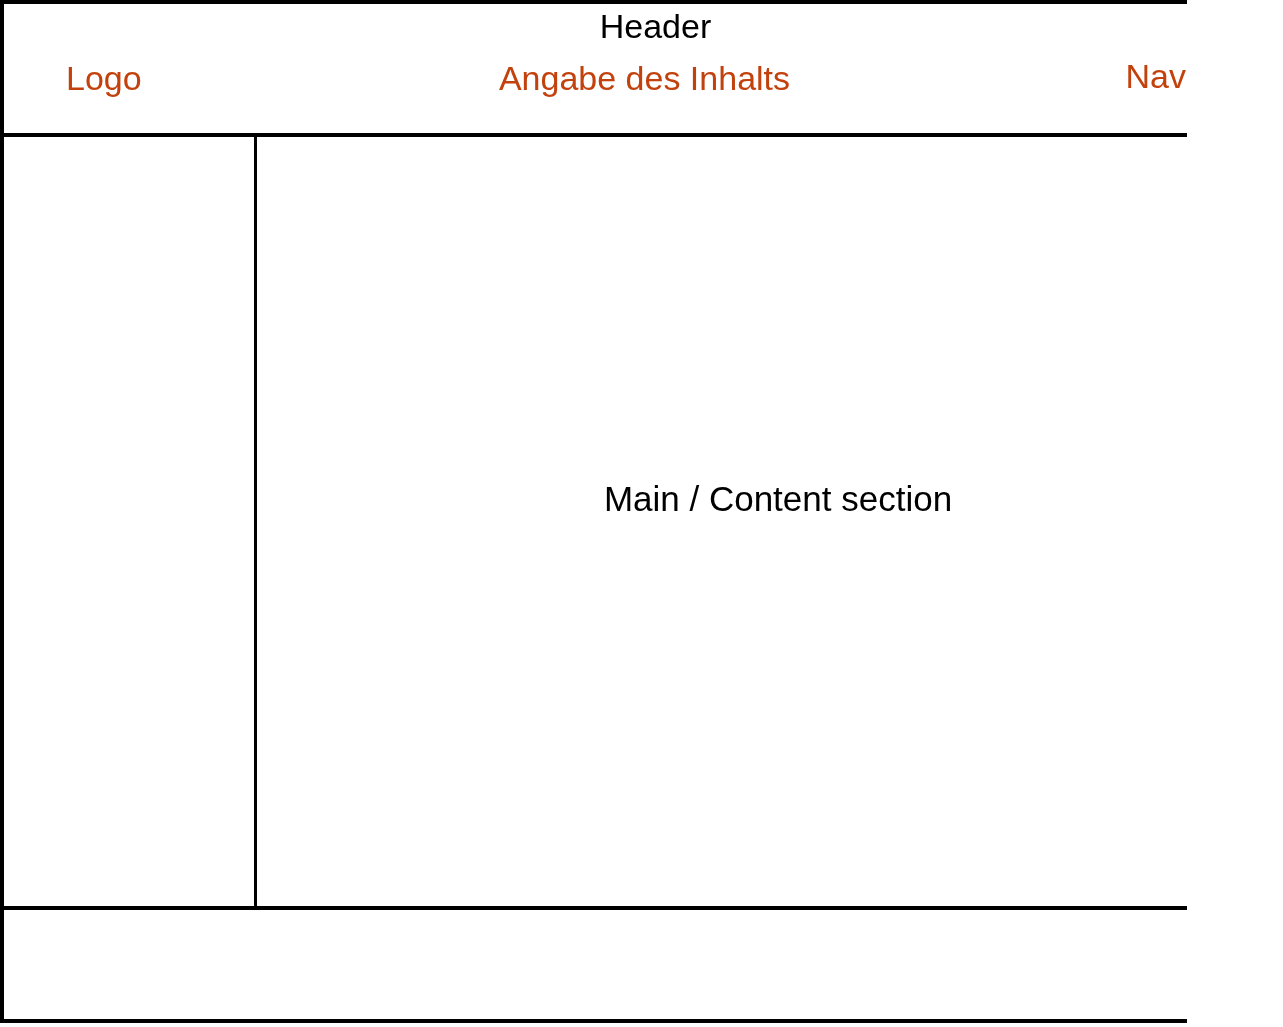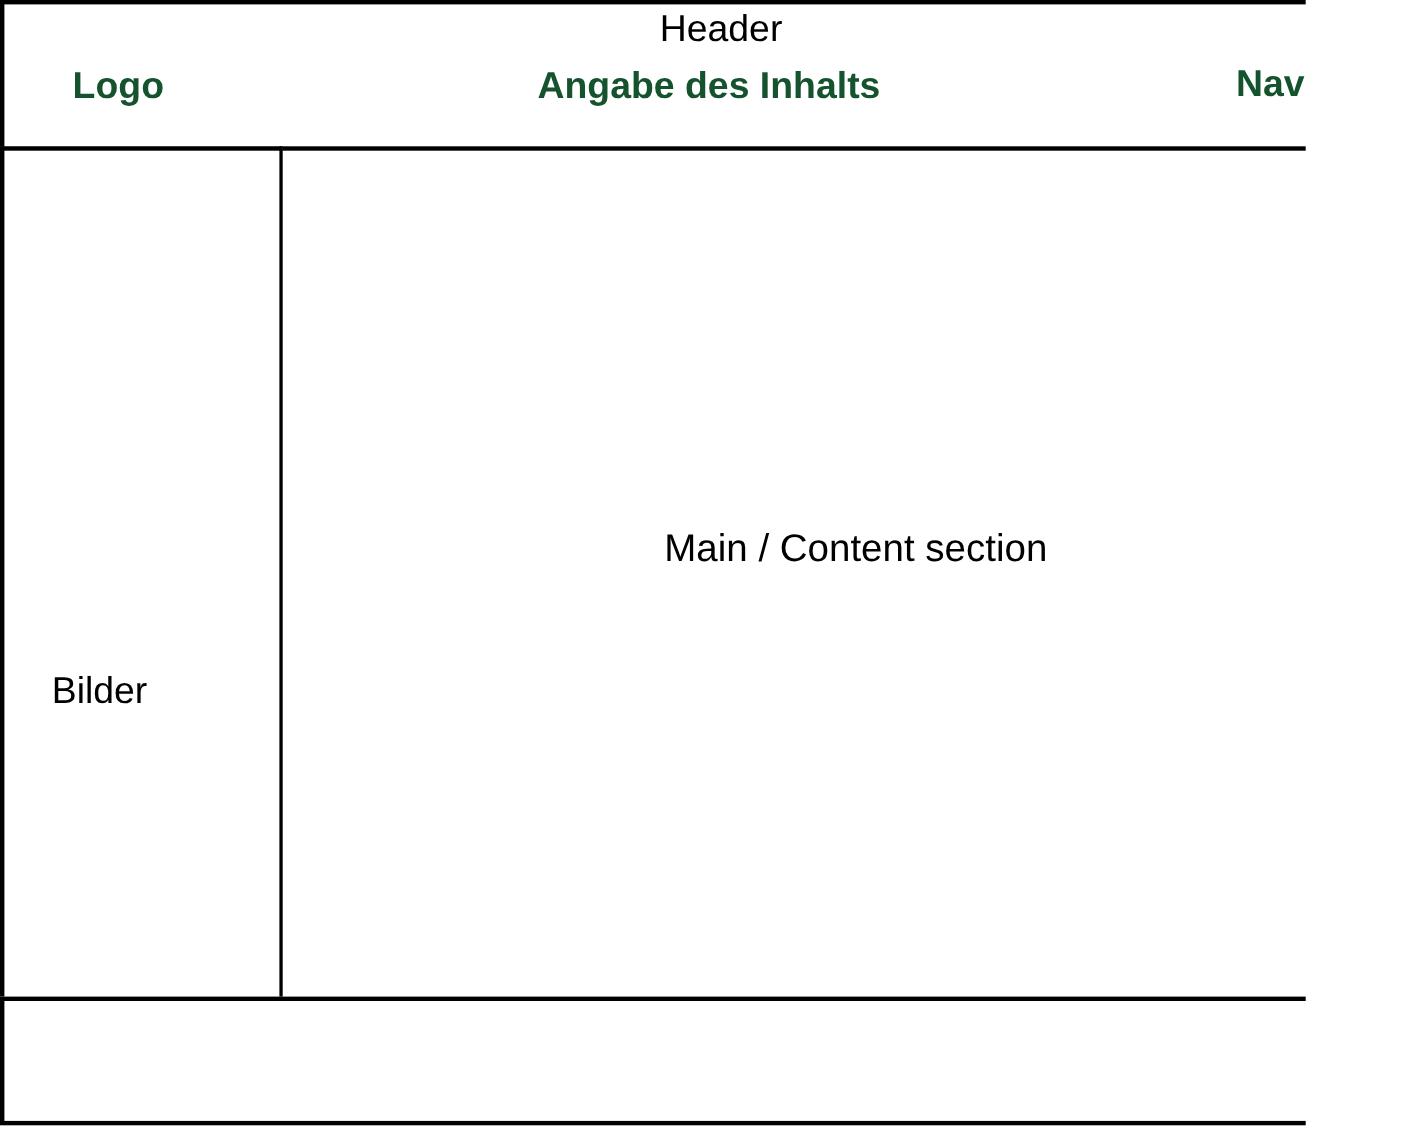--- a/index.html
+++ b/index.html
@@ -15,21 +15,21 @@
     background: #ffffff;
     overflow: hidden;
   }
   .label {
     position: absolute;
     font-size: 34px;
     color: #000000;
     white-space: nowrap;
     line-height: 1.1;
   }
-  .green { color: #14532d; font-weight: bold; }
+  .green { color: #c2410c; }
 
   
   .header-box {
     position: absolute;
     left: 0; top: 0;
     width: 1283px; height: 137px;
     border: 4px solid #000000;
     box-sizing: border-box;
     background: #ffffff;
   }
@@ -76,21 +76,20 @@
 
   <div class="header-box">
     <div class="label header-title">Header</div>
     <div class="label green logo-label">Logo</div>
     <div class="label green content-label">Angabe des Inhalts</div>
     <div class="label green nav-label">Nav</div>
   </div>
 
   <div class="sidebar-box">
     <div class="label sidebar-label">
-      <div>Bilder</div>
     </div>
   </div>
 
   <div class="label main-label">Main / Content section</div>
 
   <div class="footer-box">
     
     
   </div>
 

